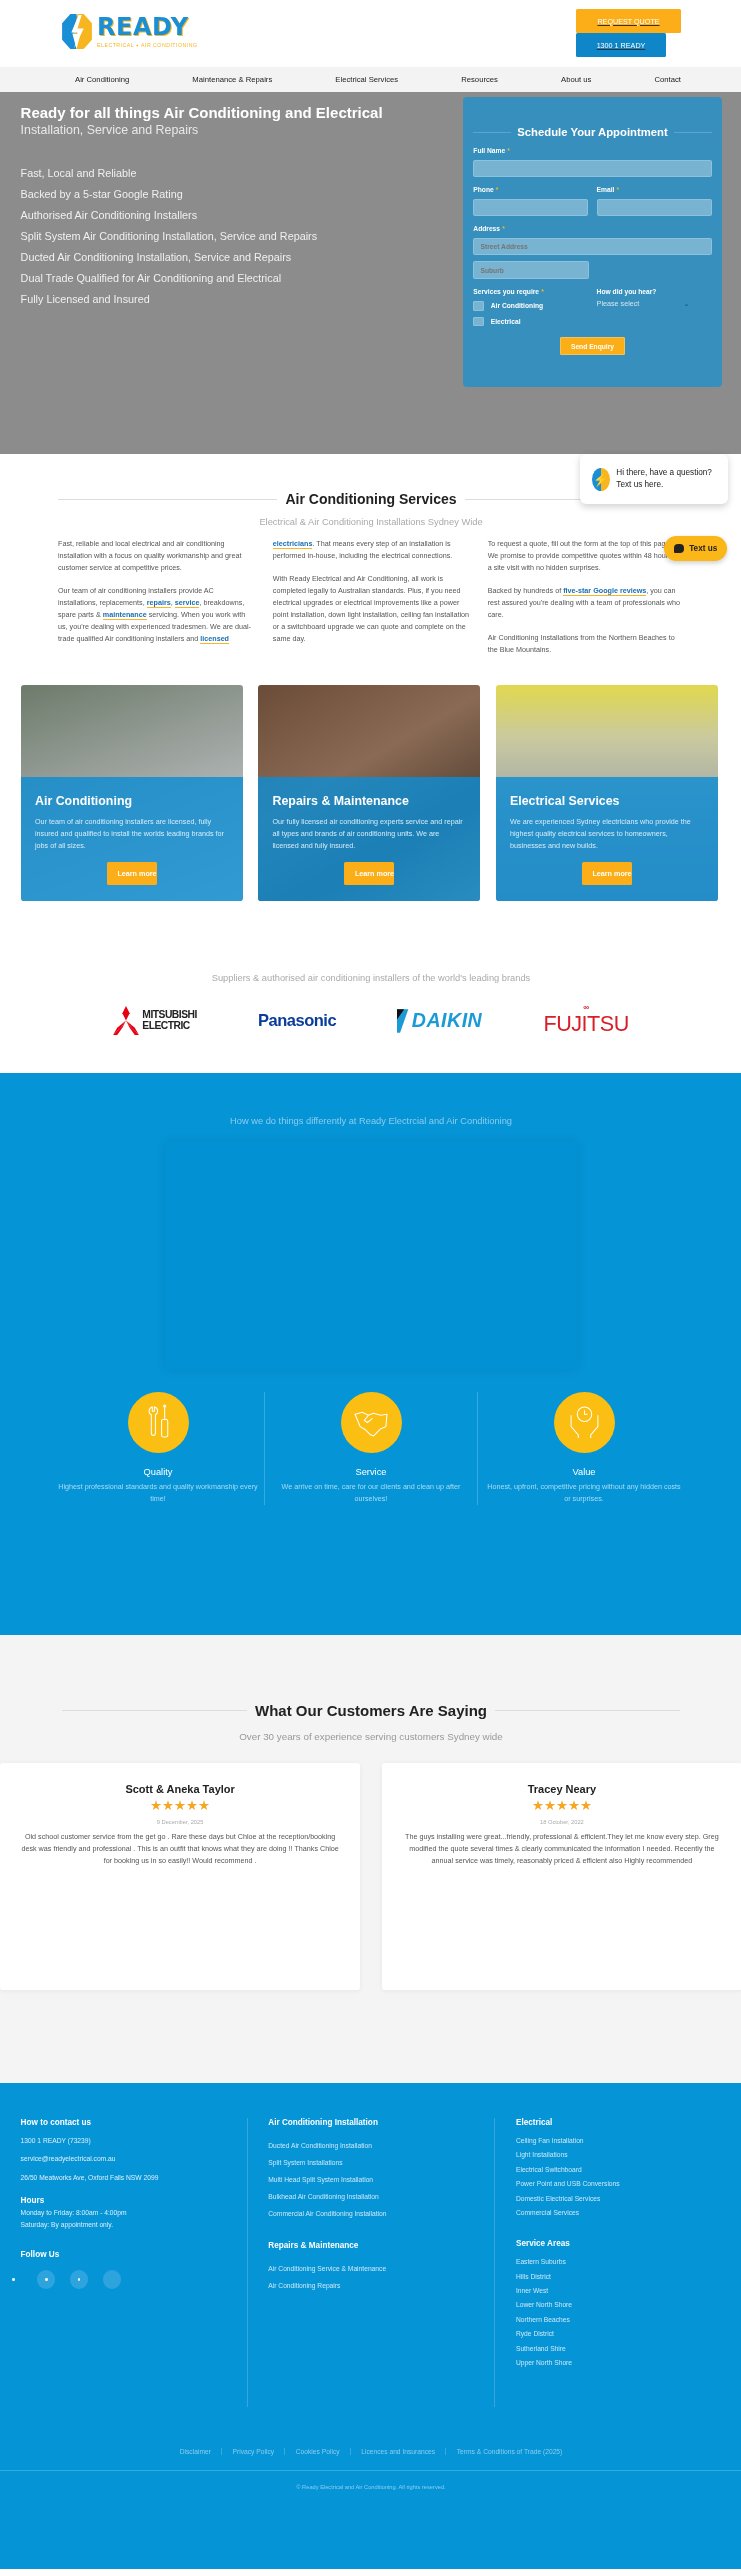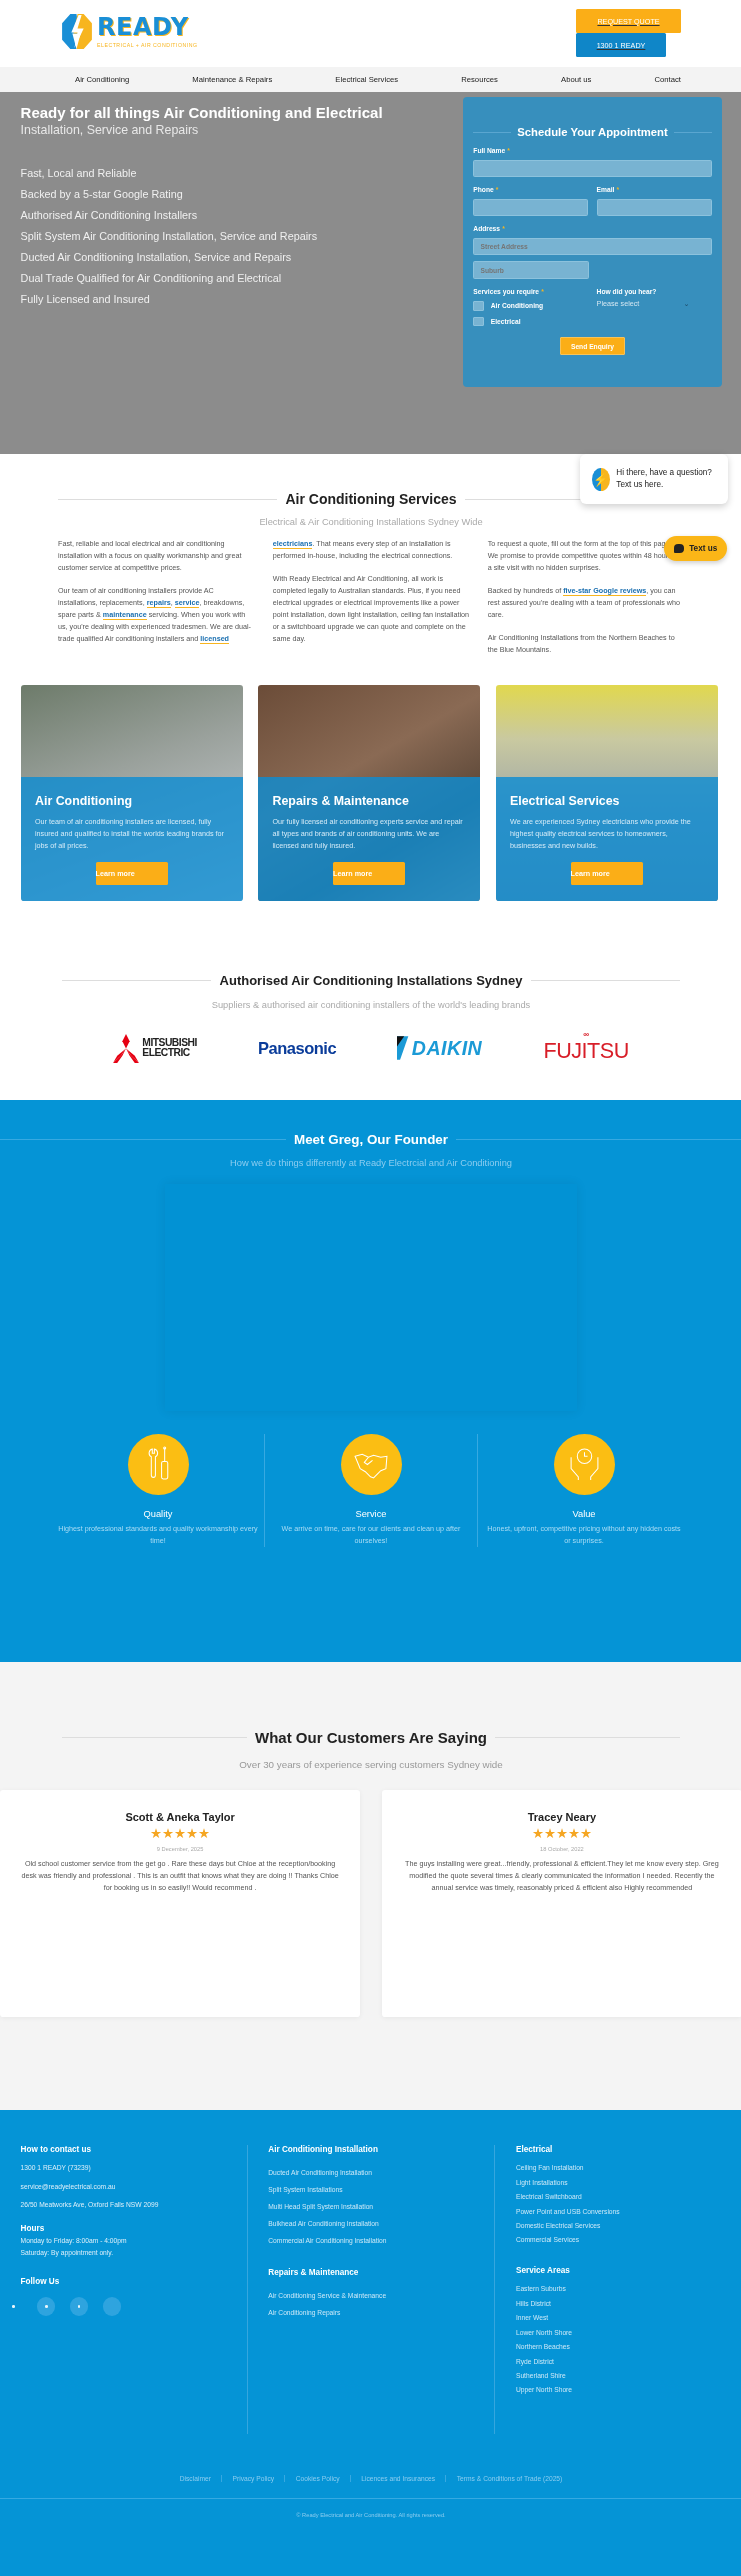--- a/index.html
+++ b/index.html
@@ -64,21 +64,21 @@
   .acs-col { width: 113px; flex: 1; font-size: 7.2px; line-height: 12px; color: #555; }
   .acs-col p { margin-bottom: 11.3px; }
   .lnk { color: #1a6fb0; font-weight: bold; border-bottom: 0.5px solid #f7b51f; }
 
   .cards { display: flex; gap: 15.5px; padding: 0 20.6px; margin-top: 16.5px; }
   .card { width: 222px; height: 216px; border-radius: 3.1px; overflow: hidden; position: relative; }
   .card-img { height: 93px; }
   .card-body { position: absolute; left: 0; right: 0; bottom: 0; height: 124px; background: rgba(14,140,210,0.82); padding: 17.5px 14.4px 0; color: #fff; }
   .card-title { font-size: 12.4px; font-weight: bold; margin-bottom: 7.2px; }
   .card-text { font-size: 7.2px; line-height: 12px; color: #d6ecf8; }
-  .card-btn { display: block; width: 72px; height: 23px; margin: 10.3px auto 0; background: #fbae17; color: #fff; border-radius: 1.5px; text-align: left; line-height: 23px; font-size: 7.2px; font-weight: bold; }
+  .card-btn { display: block; width: 50px; height: 23px; margin: 10.3px auto 0; background: #fbae17; color: #fff; border-radius: 1.5px; text-align: right; line-height: 23px; font-size: 7.2px; font-weight: bold; }
 
   
   .brands { padding: 0 62px; margin-top: 72px; }
   .brands .sec-title { font-size: 13px; }
   .brands .sec-sub { margin-top: 12.4px; font-size: 9.3px; }
   .brand-row { display: flex; justify-content: space-around; align-items: center; margin-top: 21.6px; padding: 0 20.6px; }
   .brand { font-weight: bold; }
 
   
   .blue { background: #0594d6; margin-top: 36px; height: 562px; padding-top: 32px; position: relative; }
@@ -244,21 +244,21 @@
       <p>Air Conditioning Installations from the Northern Beaches to the Blue Mountains.</p>
     </div>
   </div>
 </section>
 
 <div class="cards">
   <div class="card" style="background:linear-gradient(160deg,#6d7b6a 0%,#9aa19c 40%,#b7bcbd 70%,#d8d8d6 100%)">
     <div class="card-img"></div>
     <div class="card-body">
       <h3 class="card-title">Air Conditioning</h3>
-      <p class="card-text">Our team of air conditioning installers are licensed, fully insured and qualified to install the worlds leading brands for jobs of all prices.</p>
+      <p class="card-text">Our team of air conditioning installers are licensed, fully insured and qualified to install the worlds leading brands for jobs of all sizes.</p>
       <a class="card-btn">Learn more</a>
     </div>
   </div>
   <div class="card" style="background:linear-gradient(150deg,#6b4c38 0%,#8a6a54 40%,#5a4637 70%,#a88a6e 100%)">
     <div class="card-img"></div>
     <div class="card-body">
       <h3 class="card-title">Repairs &amp; Maintenance</h3>
       <p class="card-text">Our fully licensed air conditioning experts service and repair all types and brands of air conditioning units. We are licensed and fully insured.</p>
       <a class="card-btn">Learn more</a>
     </div>
@@ -267,25 +267,20 @@
     <div class="card-img"></div>
     <div class="card-body">
       <h3 class="card-title">Electrical Services</h3>
       <p class="card-text">We are experienced Sydney electricians who provide the highest quality electrical services to homeowners, businesses and new builds.</p>
       <a class="card-btn">Learn more</a>
     </div>
   </div>
 </div>
 
 <section class="brands">
-  <div class="sec-head">
-    <span class="line"></span>
-    <h2 class="sec-title">Authorised Air Conditioning Installations Sydney</h2>
-    <span class="line"></span>
-  </div>
   <div class="sec-sub">Suppliers &amp; authorised air conditioning installers of the world's leading brands</div>
   <div class="brand-row">
     <div class="brand" style="display:flex;align-items:center;gap:3.1px">
       <svg width="26" height="29" viewBox="0 0 50 56">
         <polygon points="25,0 32,14 25,28 18,14" fill="#e60012"></polygon>
         <polygon points="25,28 15,42 0,56 8,42" fill="#e60012"></polygon>
         <polygon points="25,28 35,42 50,56 42,42" fill="#e60012"></polygon>
         <polygon points="0,56 15,42 25,28 18,42 8,56" fill="#e60012"></polygon>
         <polygon points="50,56 35,42 25,28 32,42 42,56" fill="#e60012"></polygon>
       </svg>
@@ -303,25 +298,20 @@
       <span style="color:#1b9ad6;font-size:19.6px;font-style:italic;letter-spacing:0.5px">DAIKIN</span>
     </div>
     <div class="brand" style="text-align:center;color:#d81e28">
       <div style="font-size:8.2px;line-height:6.2px">∞</div>
       <span style="font-size:21.6px;font-weight:normal;font-family:'Liberation Sans',sans-serif;letter-spacing:-0.5px">FUJITSU</span>
     </div>
   </div>
 </section>
 
 <section class="blue">
-  <div class="sec-head" style="padding:0 0">
-    <span class="line" style="max-width:none"></span>
-    <h2 class="sec-title">Meet Greg, Our Founder</h2>
-    <span class="line"></span>
-  </div>
   <div class="sec-sub">How we do things differently at Ready Electrcial and Air Conditioning</div>
   <div class="video-box"></div>
 
   <div class="principle-row" style="padding:0 52px">
     <div class="principle">
       <div class="p-circle">
         <svg width="31" height="36" viewBox="0 0 60 70" fill="none" stroke="#fff" stroke-width="2">
             <path d="M18 6 c-8 2 -8 12 -2 15 l0 36 a4 4 0 0 0 8 0 l0 -36 c6 -3 6 -13 -2 -15 l0 8 l-4 0 z"></path>
             <line x1="42" y1="4" x2="42" y2="30"></line>
             <circle cx="42" cy="4" r="2"></circle>

